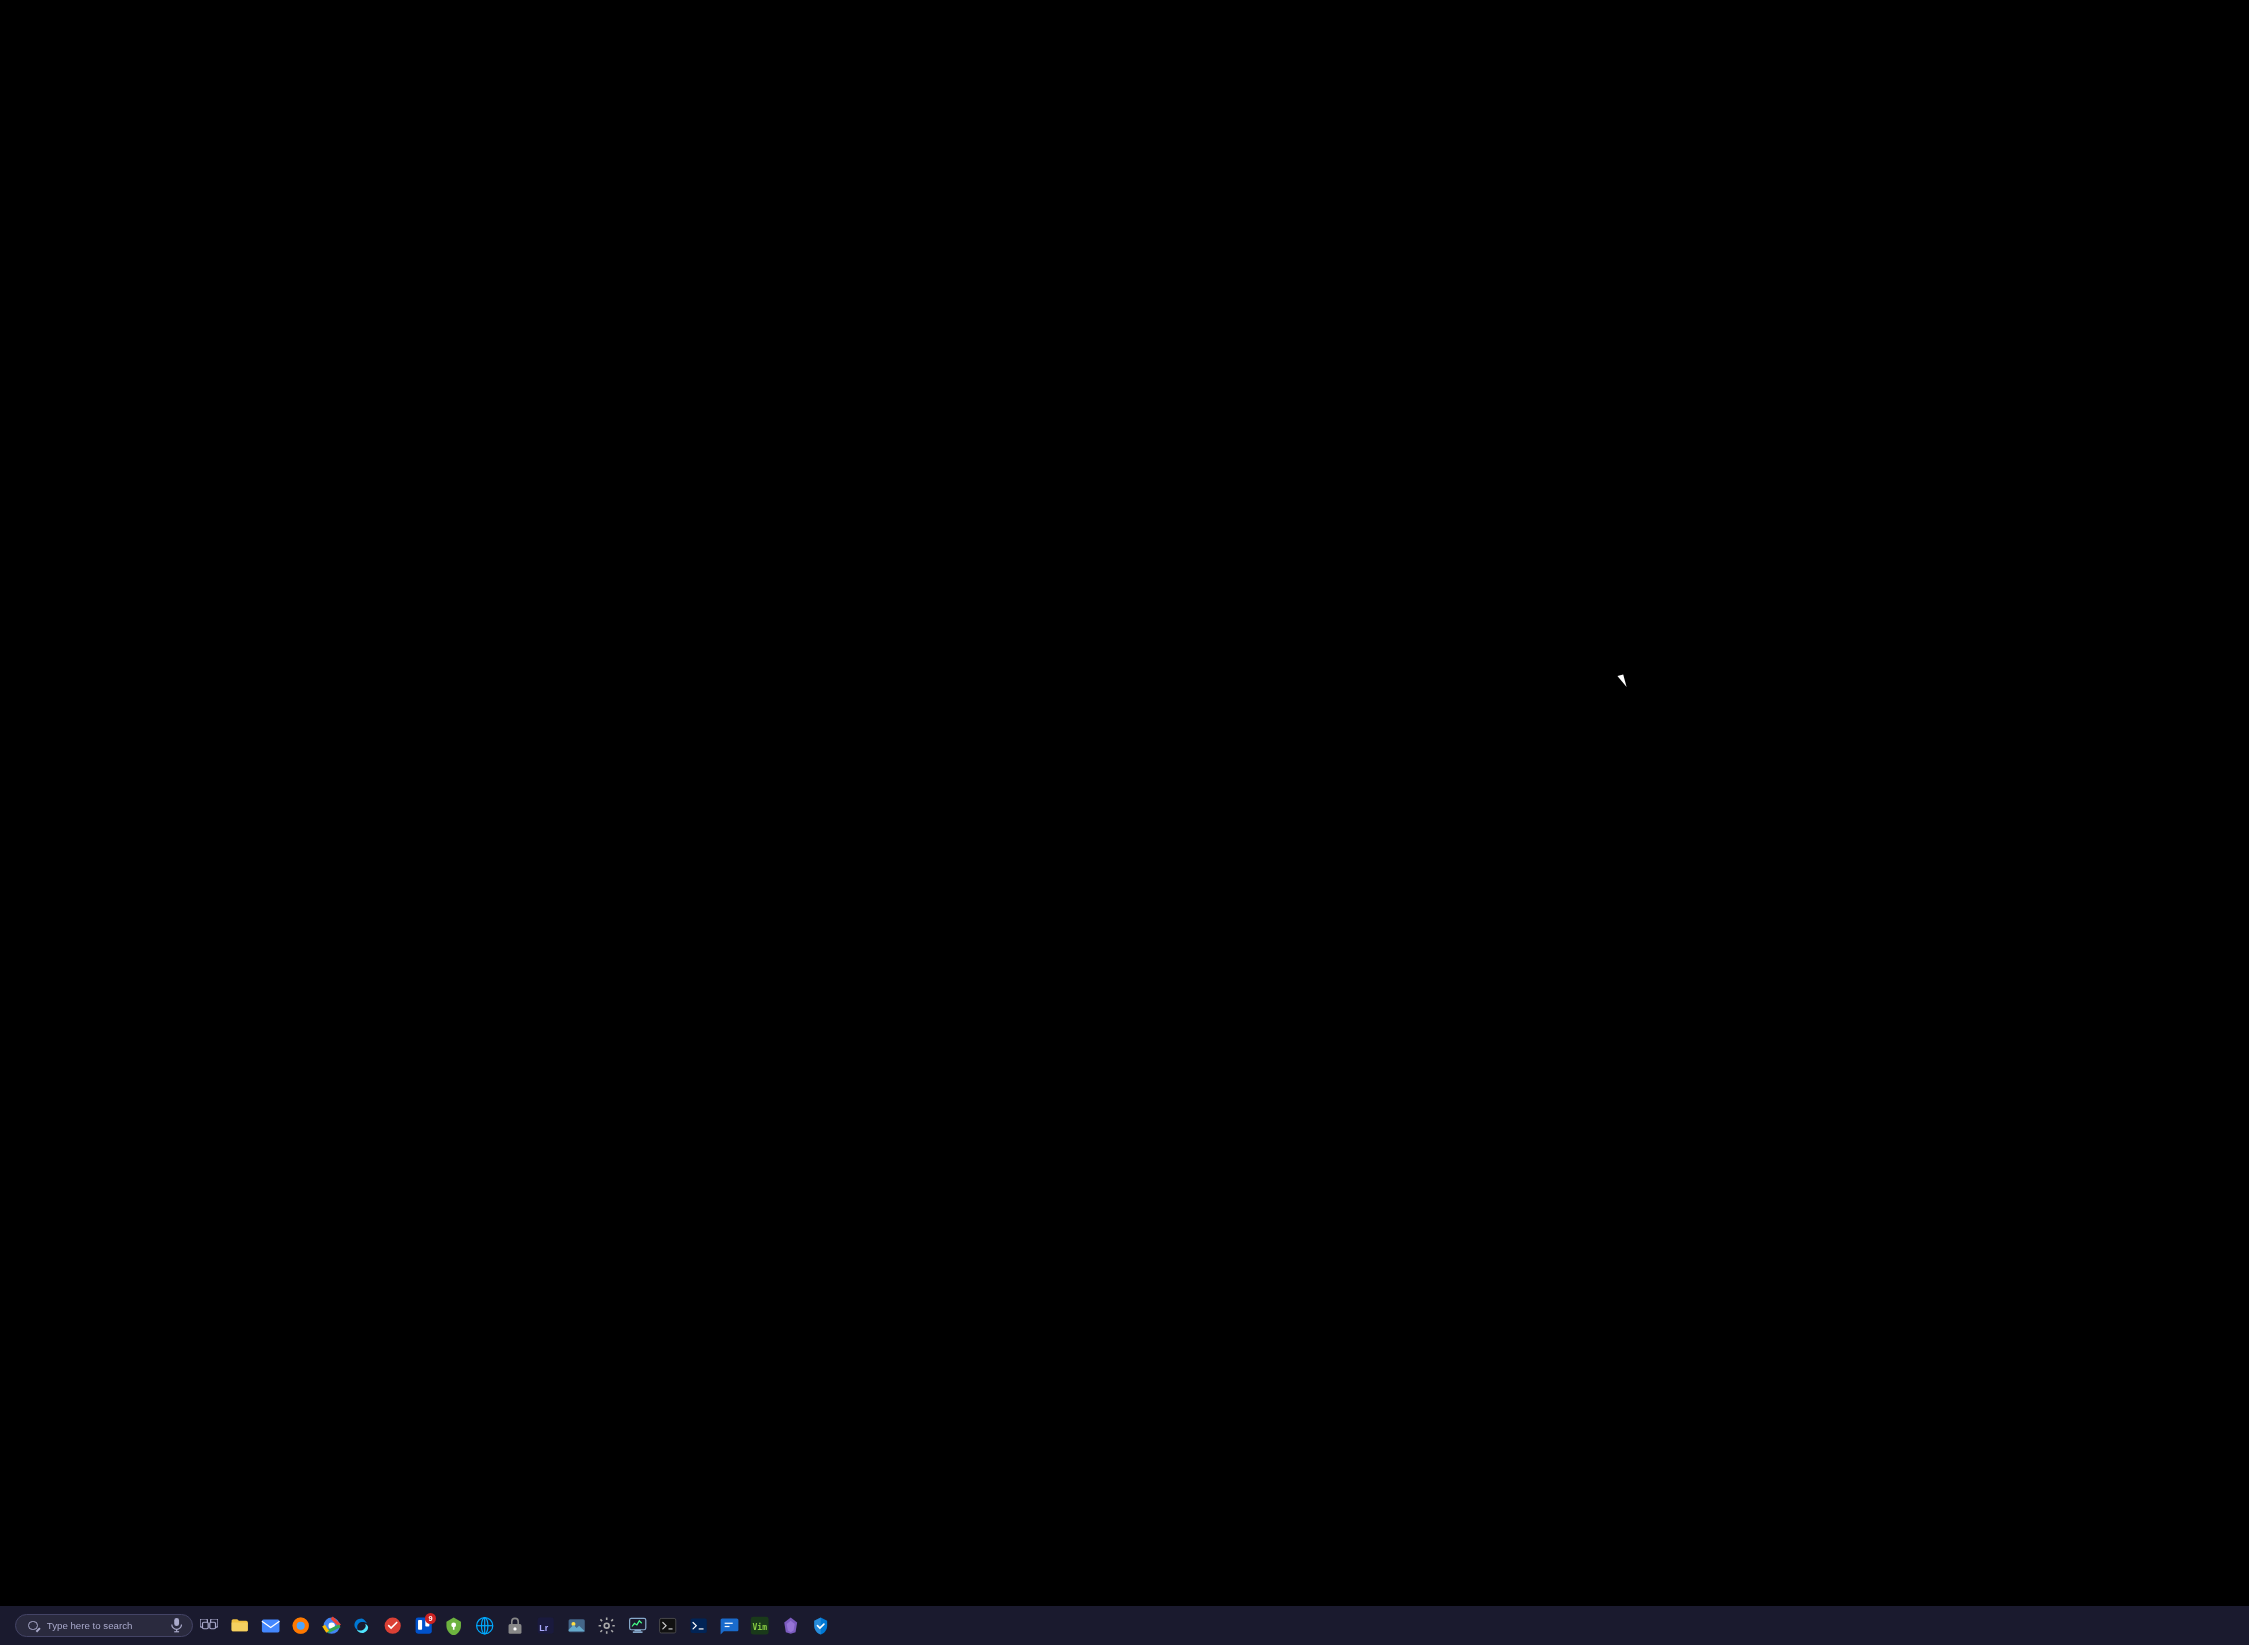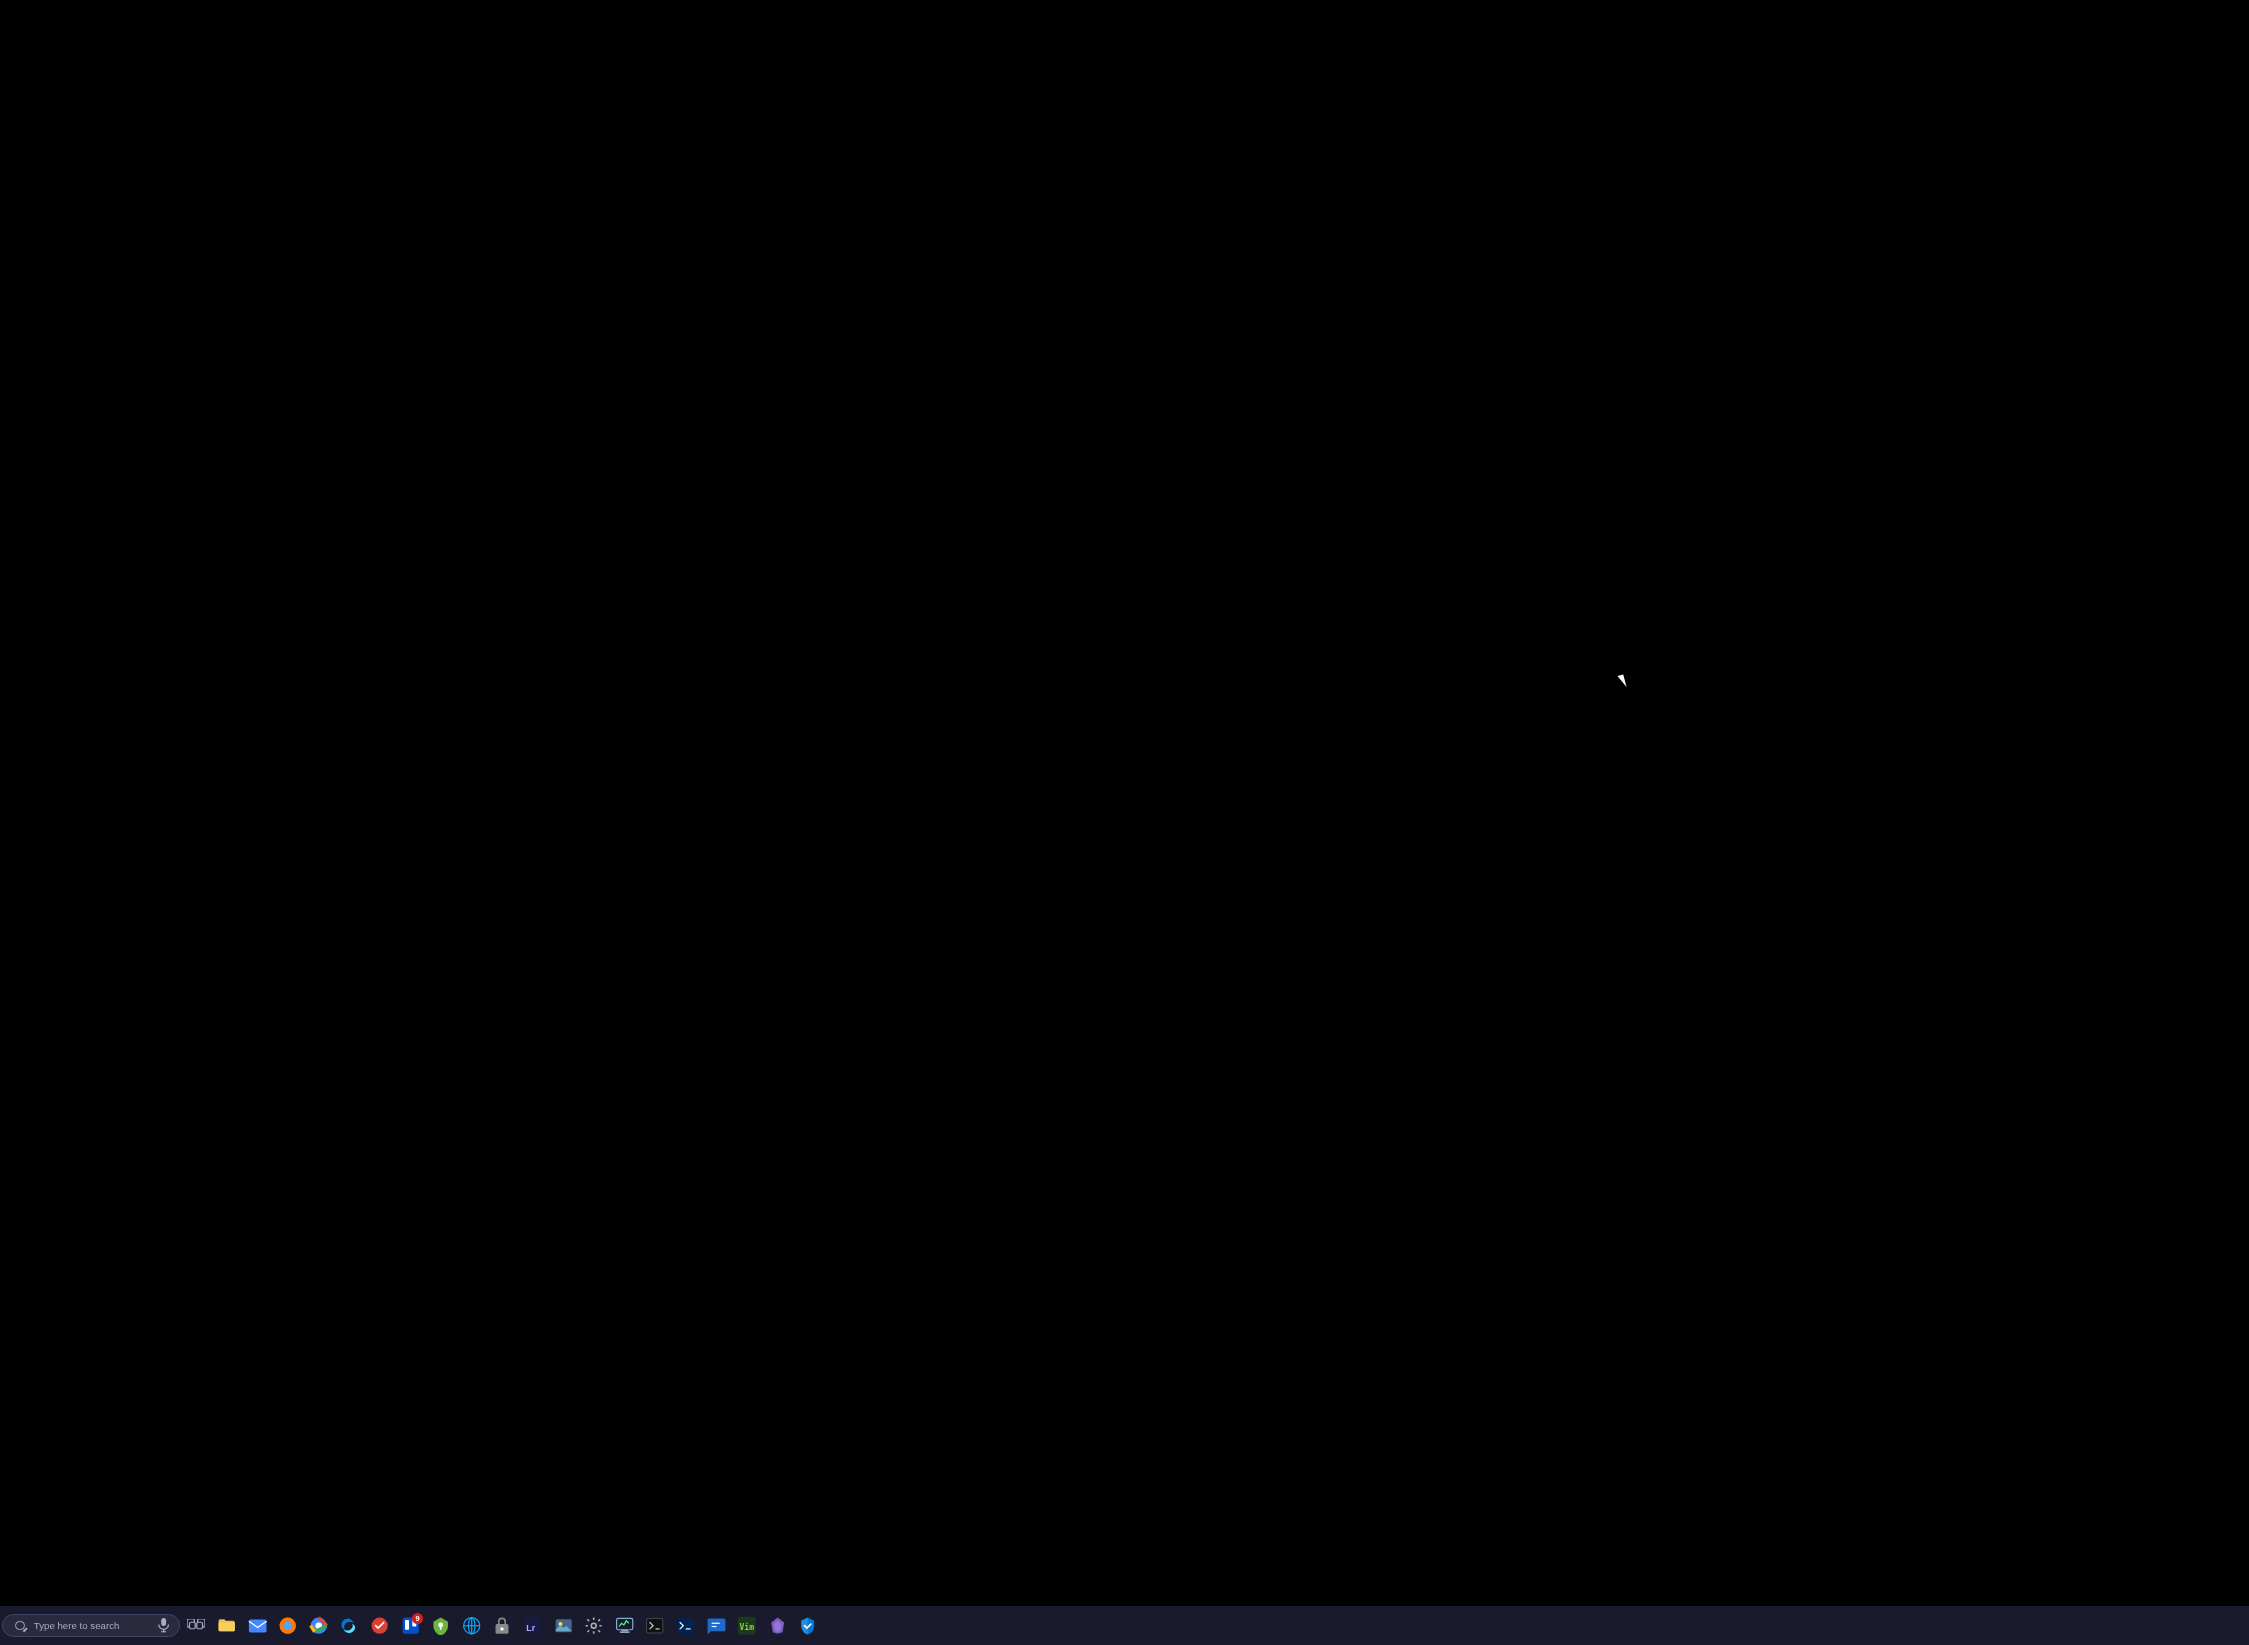--- a/index.html
+++ b/index.html
@@ -45,21 +45,21 @@
 
     #taskbar {
       position: fixed;
       bottom: 0;
       left: 0;
       width: 100%;
       height: 39px;
       background: #1a1a2e;
       display: flex;
       align-items: center;
-      padding: 0 2px;
+      padding: 0 15px;
       gap: 1.6px;
     }
 
     #search-bar {
       display: flex;
       align-items: center;
       background: #2a2a3e;
       border: 0.8px solid #444466;
       border-radius: 16px;
       padding: 3.2px 9.7px;

